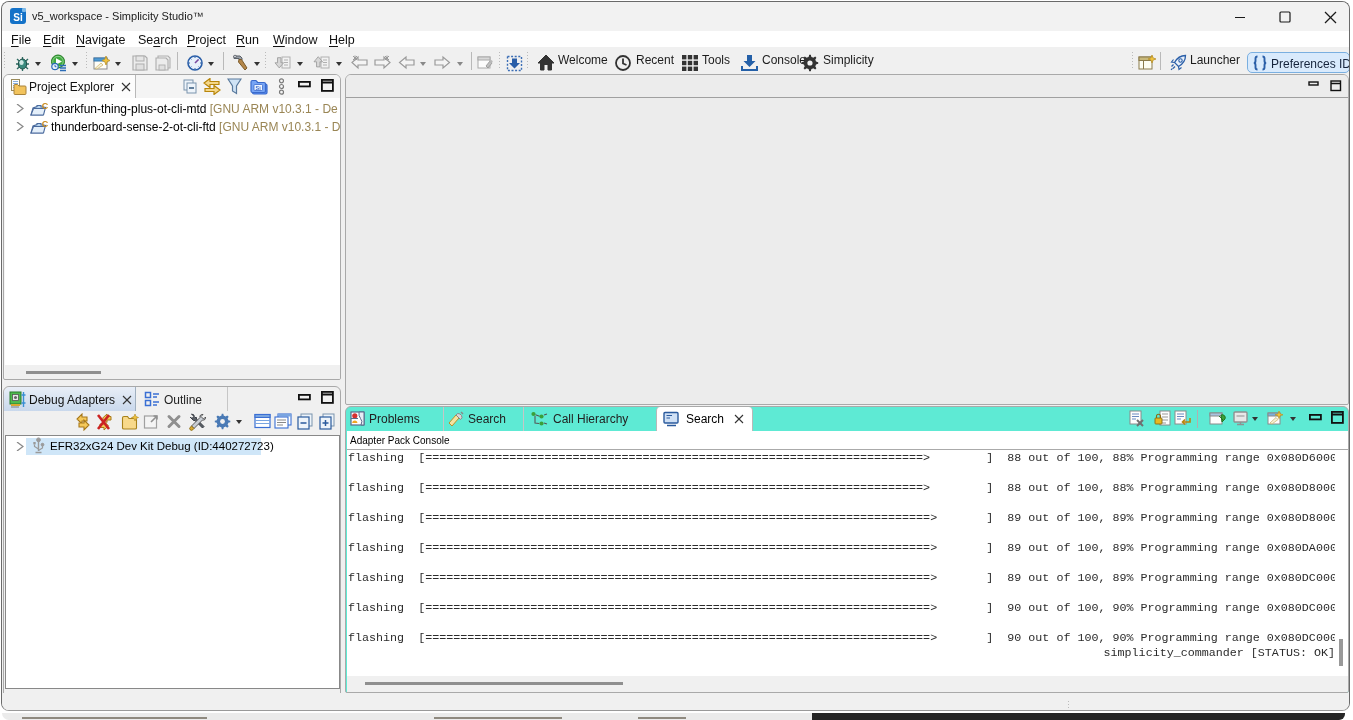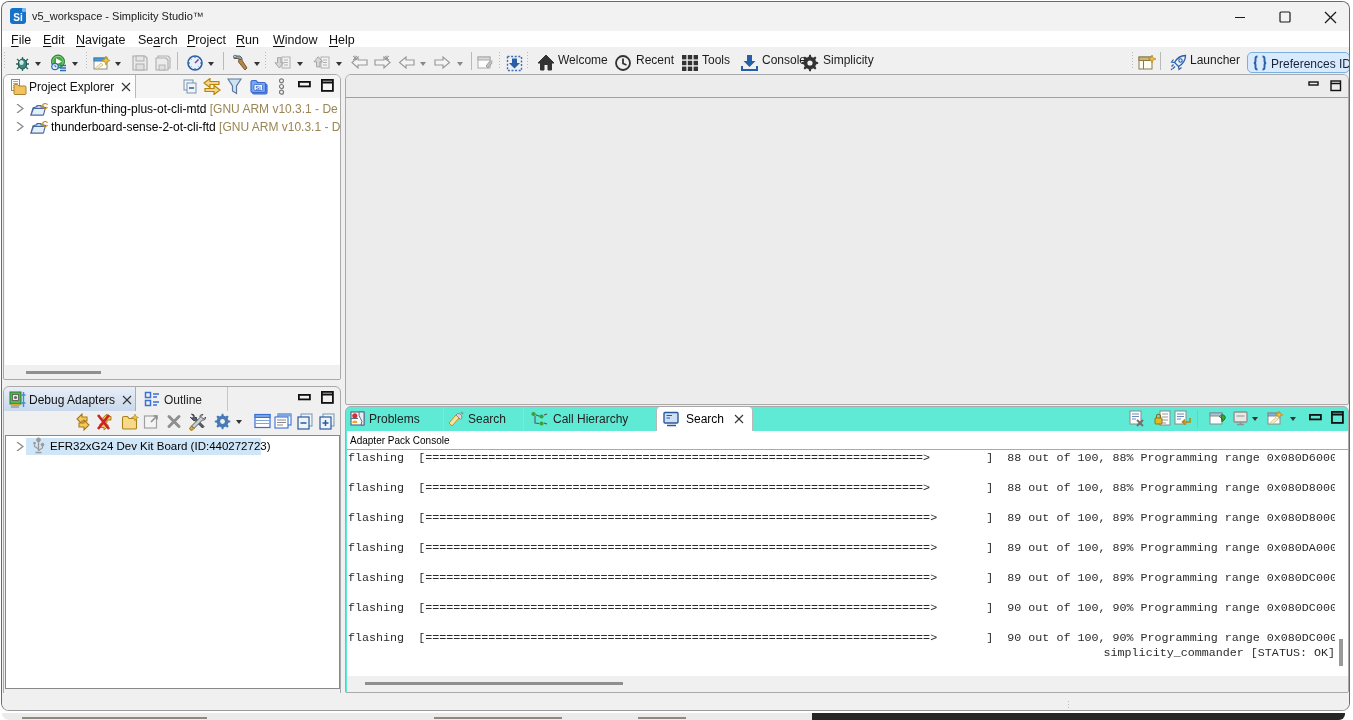--- a/index.html
+++ b/index.html
@@ -485,21 +485,21 @@
       <g stroke="#9a9a9a" fill="#9a9a9a">
         <circle cx="7.5" cy="2.8" r="1.9" fill="#9a9a9a"></circle>
         <line x1="7.5" y1="3" x2="7.5" y2="14" stroke-width="1.4"></line>
         <path d="M7.5,12 L3.5,9.5 L3.5,7.5" fill="none" stroke-width="1.2"></path>
         <path d="M7.5,13.5 L11.5,11 L11.5,9" fill="none" stroke-width="1.2"></path>
         <rect x="2.3" y="5" width="2.4" height="2.4" fill="#9a9a9a" stroke="none"></rect>
         <circle cx="11.5" cy="7.7" r="1.4" fill="#9a9a9a"></circle>
         <line x1="4.5" y1="15.5" x2="10.5" y2="15.5" stroke-width="1.6"></line>
       </g>
     </svg>
-    <div class="abs" style="left:46px;top:53px;color:#000;font-size:11.5px">EFR32xG24 Dev Kit Board (ID:440272723)</div>
+    <div class="abs" style="left:46px;top:53px;color:#000;font-size:11.5px">EFR32xG24 Dev Kit Debug (ID:440272723)</div>
   </div>
 
   <div class="panel" id="edit" style="left:343px;top:72px;width:1004px;height:331px;border-radius:6px 6px 2px 2px;background:#ececec">
     <div class="abs" style="left:0;top:0;width:100%;height:23px;background:#ececec;border-bottom:1px solid #a0a0a0"></div>
     <svg class="abs" style="left:962px;top:6px" width="12" height="10">
         <rect x="1" y="1" width="9" height="3" fill="none" stroke="#111" stroke-width="1.4"></rect>
       </svg>
     <svg class="abs" style="left:984px;top:5px" width="12" height="12">
         <rect x="1" y="1" width="9.5" height="9.5" fill="none" stroke="#111" stroke-width="1.4"></rect>
         <line x1="1" y1="3.5" x2="10.5" y2="3.5" stroke="#111" stroke-width="1.6"></line>

